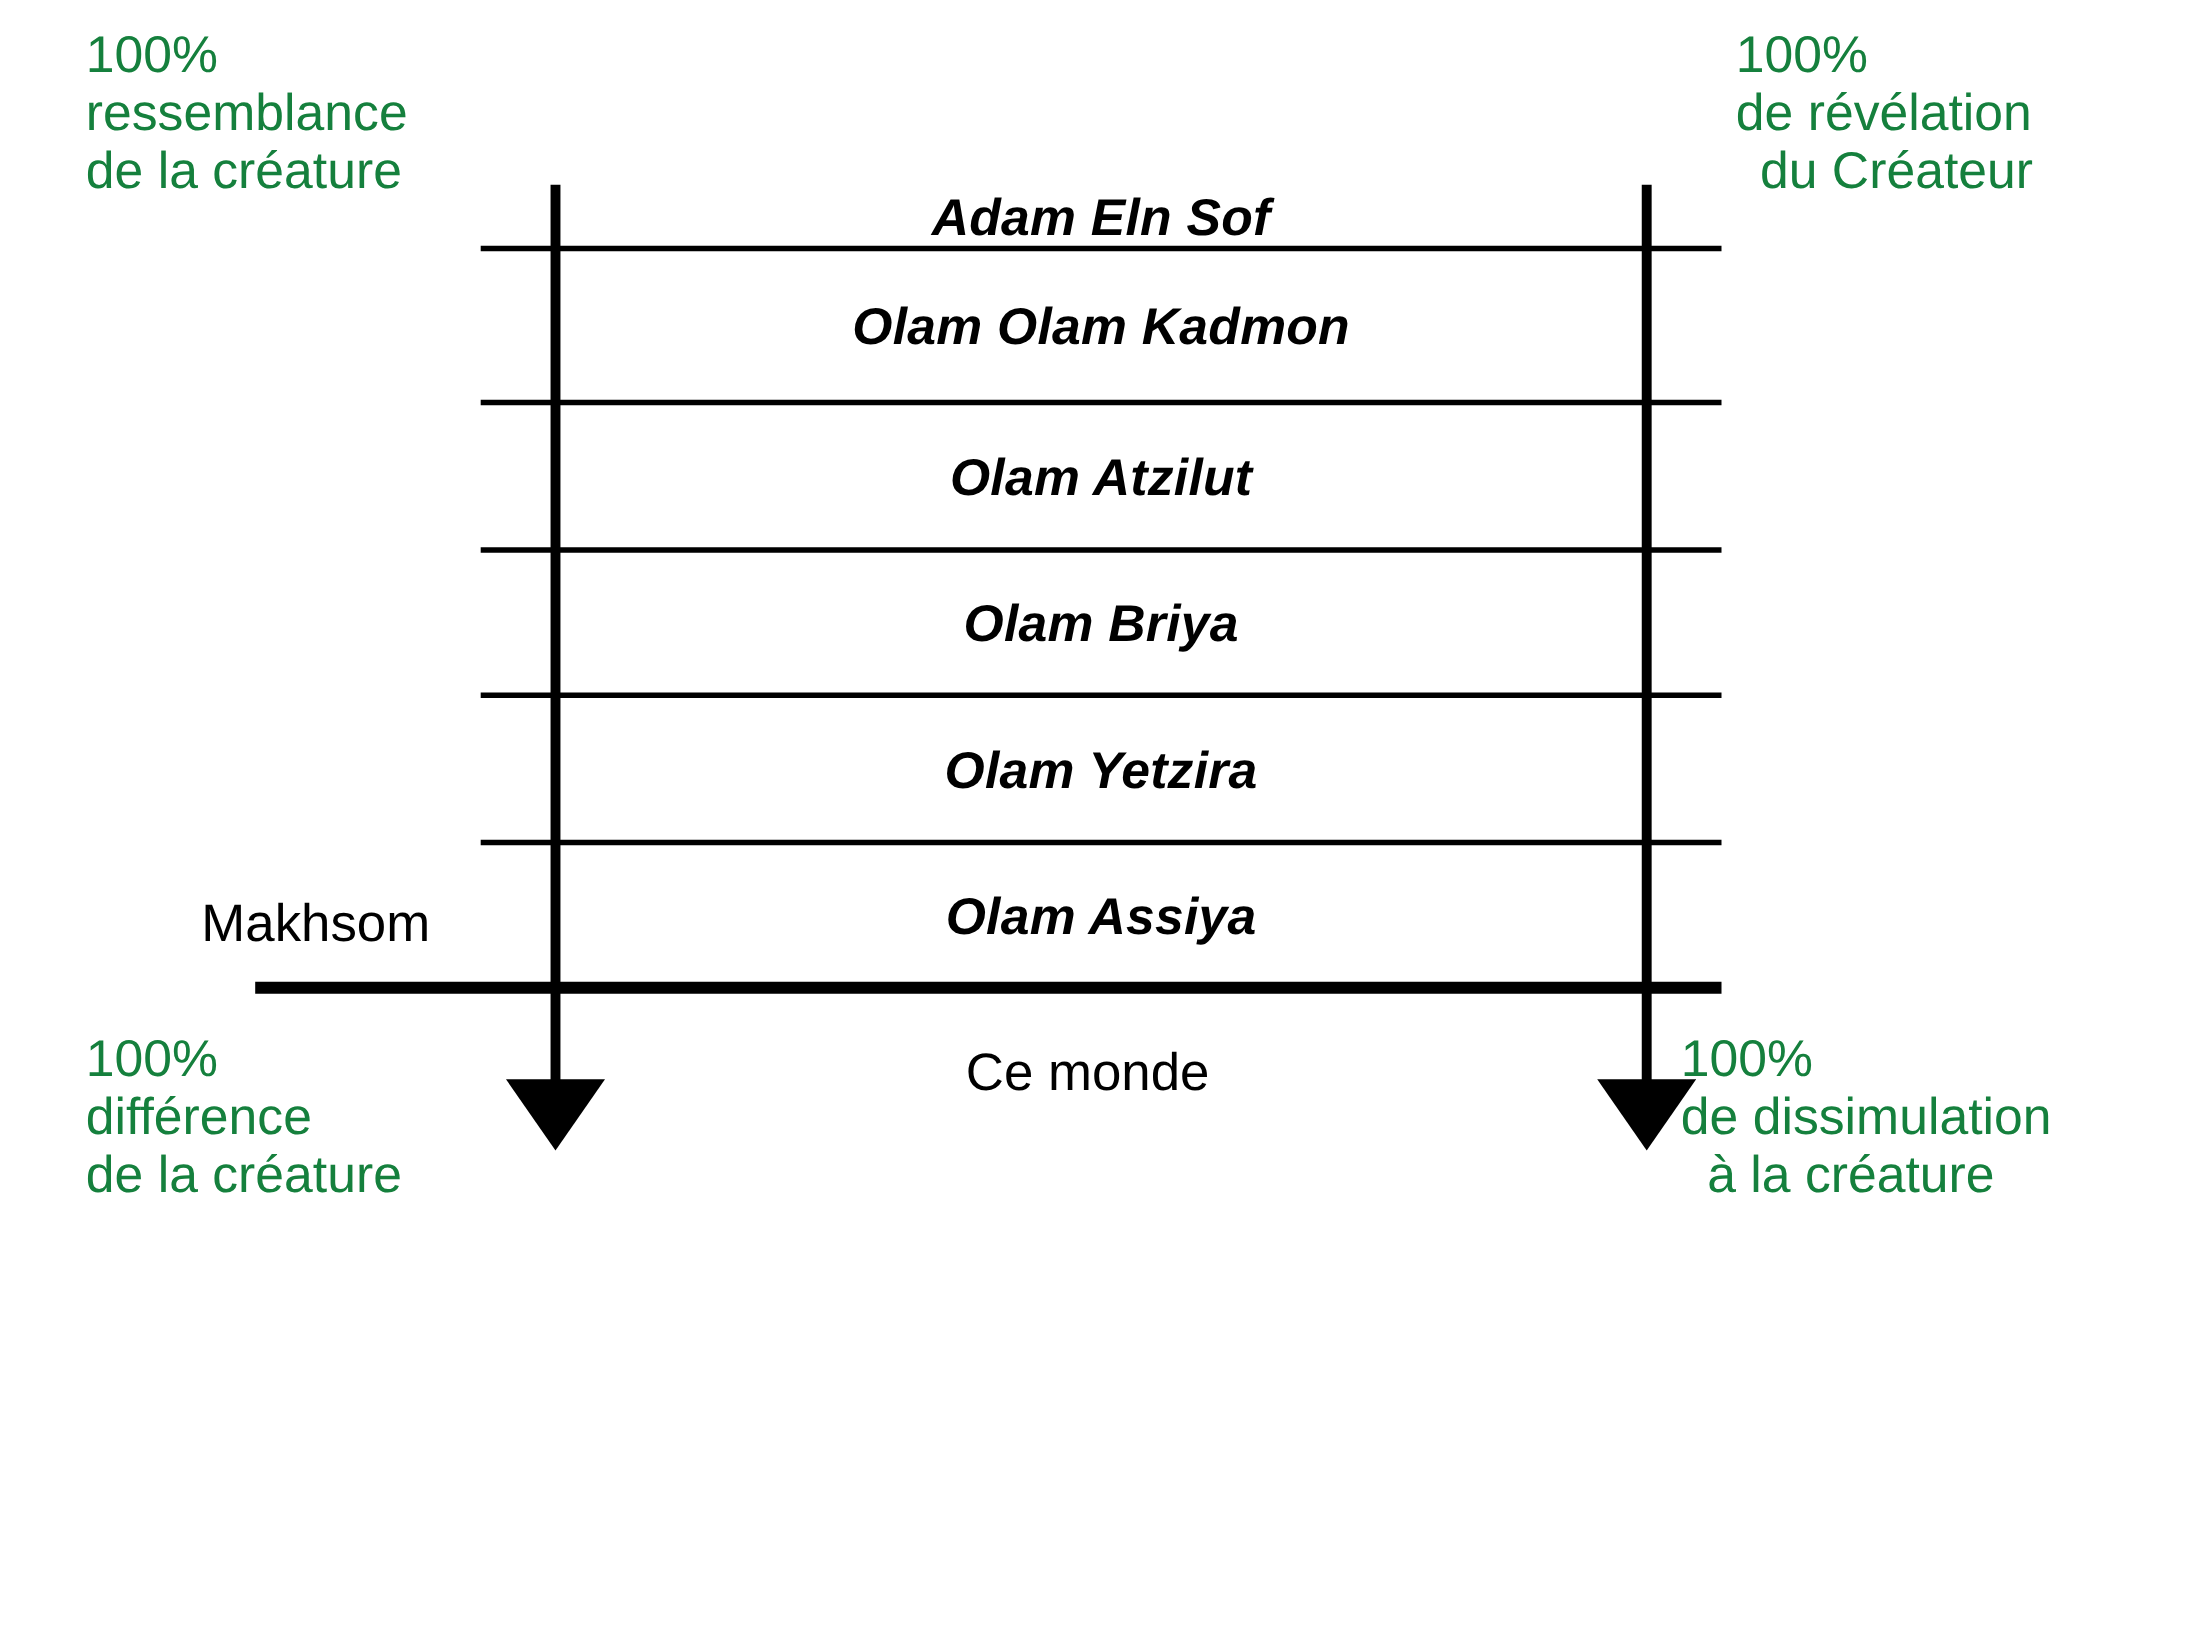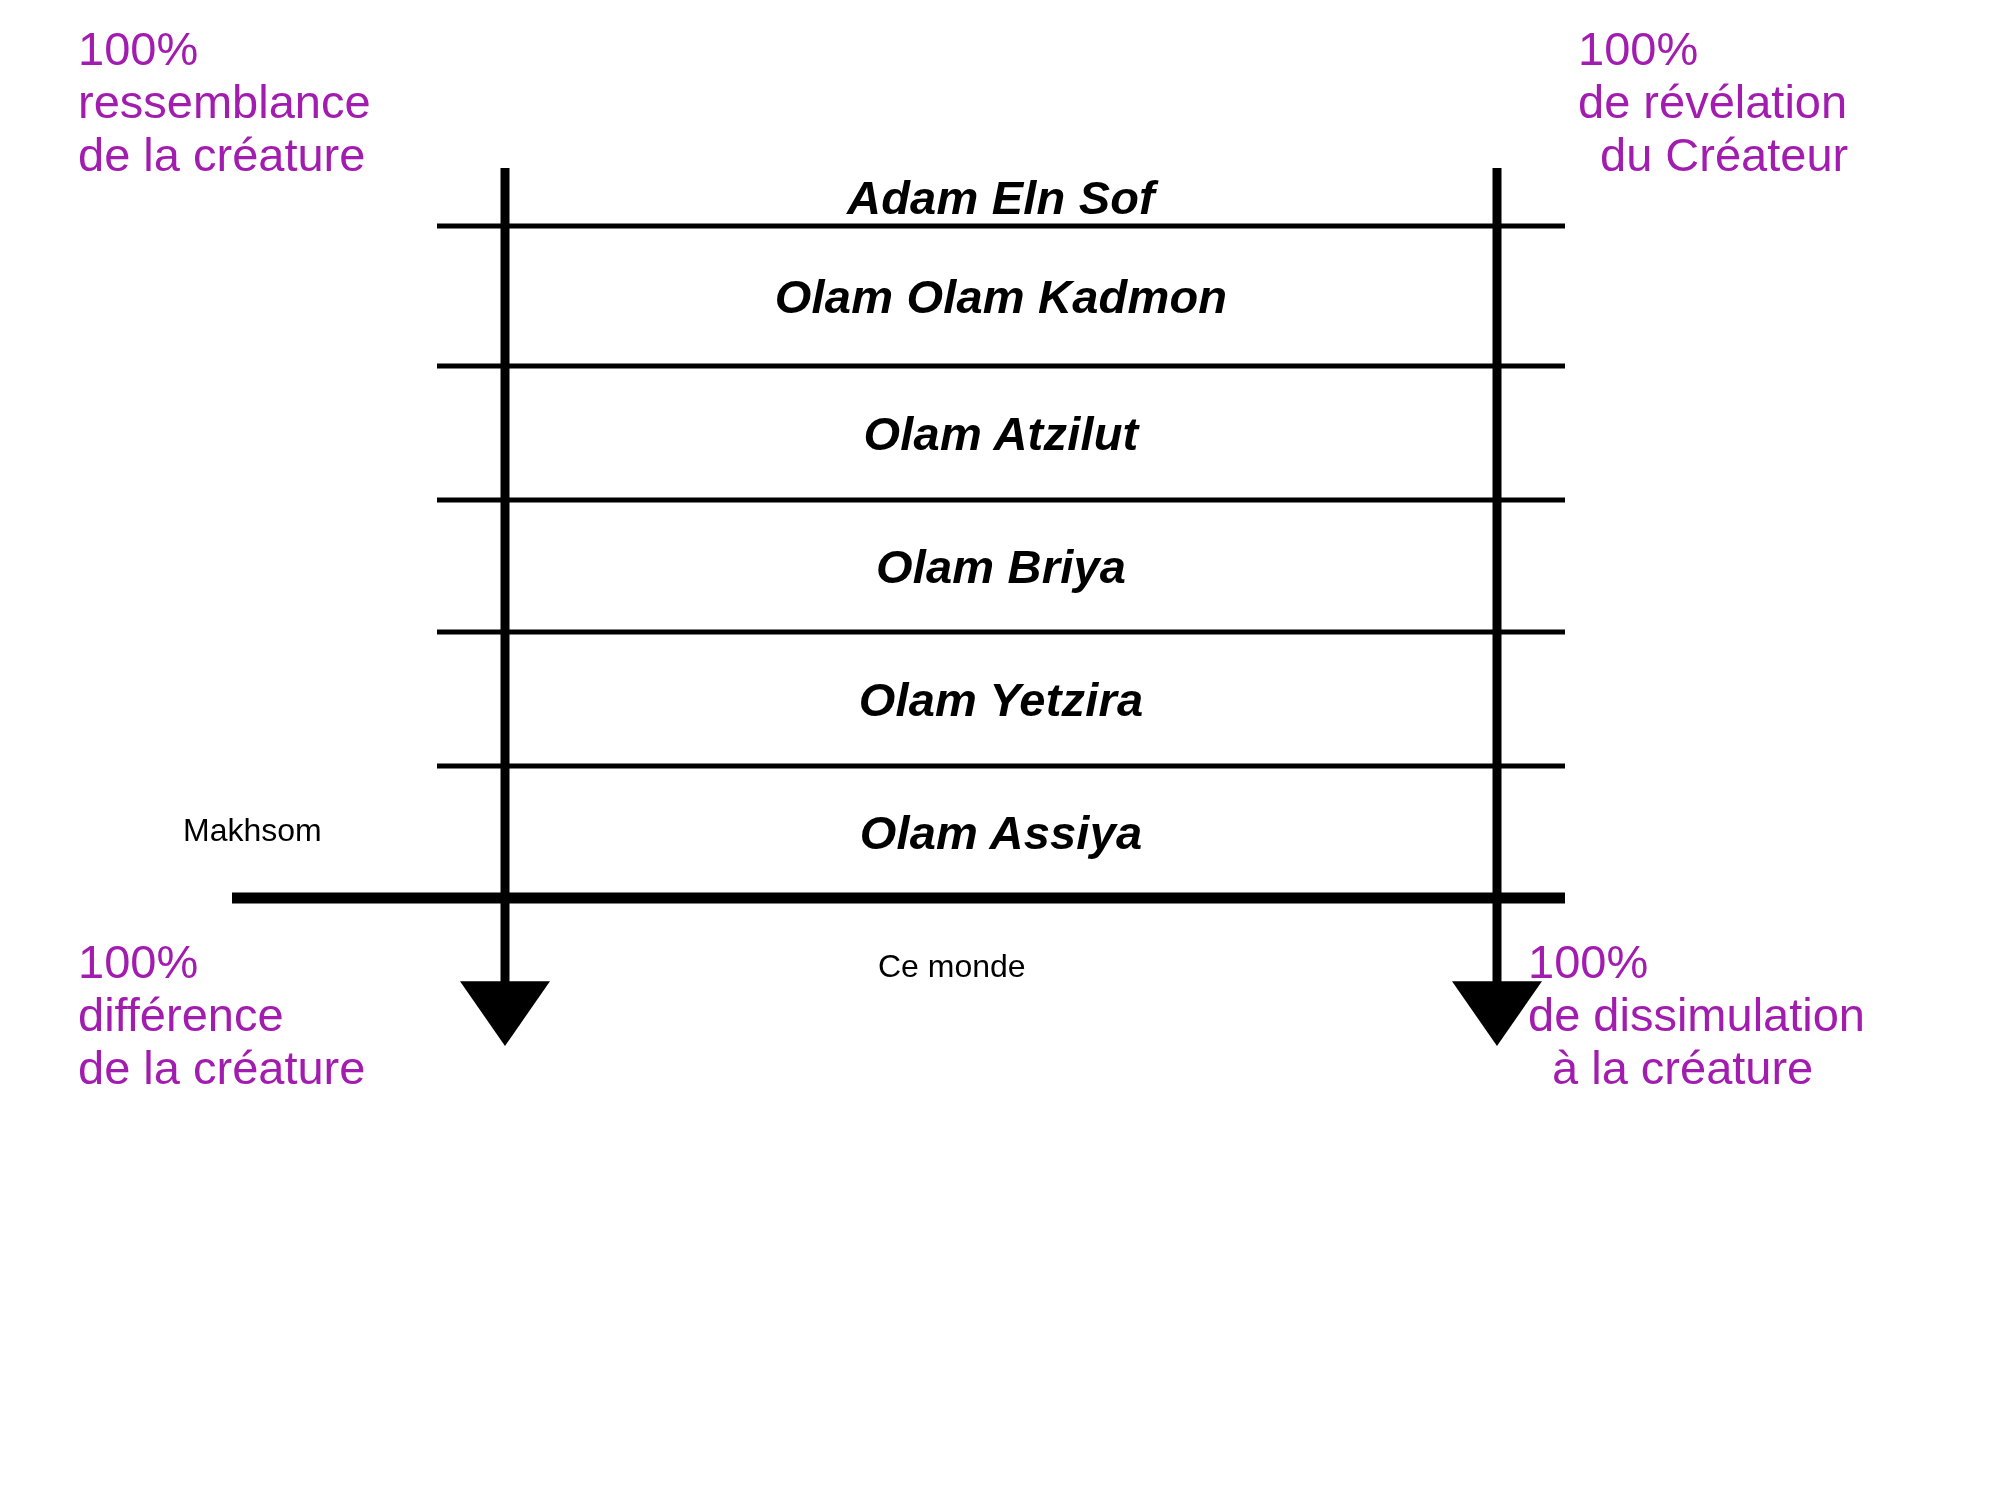--- a/index.html
+++ b/index.html
@@ -25,21 +25,21 @@
     top: 0;
     width: 2000px;
     height: 1500px;
   }
   .corner-label {
     position: absolute;
     font-size: 47px;
     line-height: 1.13;
     font-weight: 400;
     white-space: nowrap;
-    color: #a21caf;
+    color: #15803d;
   }
   .corner-label .ln { display: block; }
   .tl { left: 78px;  top: 22px;  text-align: left; }
   .tr { left: 1578px; top: 22px;  text-align: left; }
   .bl { left: 78px;  top: 935px; text-align: left; }
   .br { left: 1528px; top: 935px; text-align: left; }
   .tr .ln:nth-child(3) { padding-left: 22px; }
   .br .ln:nth-child(3) { padding-left: 24px; }
 
   .world-label {
@@ -47,21 +47,21 @@
     font-style: italic;
     font-weight: 700;
     font-size: 47px;
     letter-spacing: 0.2px;
     white-space: nowrap;
     color: #000;
     transform: translateX(-50%);
   }
   .plain-label {
     position: absolute;
-    font-size: 32px;
+    font-size: 48px;
     font-weight: 400;
     white-space: nowrap;
     color: #000;
   }
   #makhsom-label { left: 183px; top: 812px; }
   #ce-monde-label { left: 878px; top: 948px; }
 </style>
 </head>
 <body>
 

